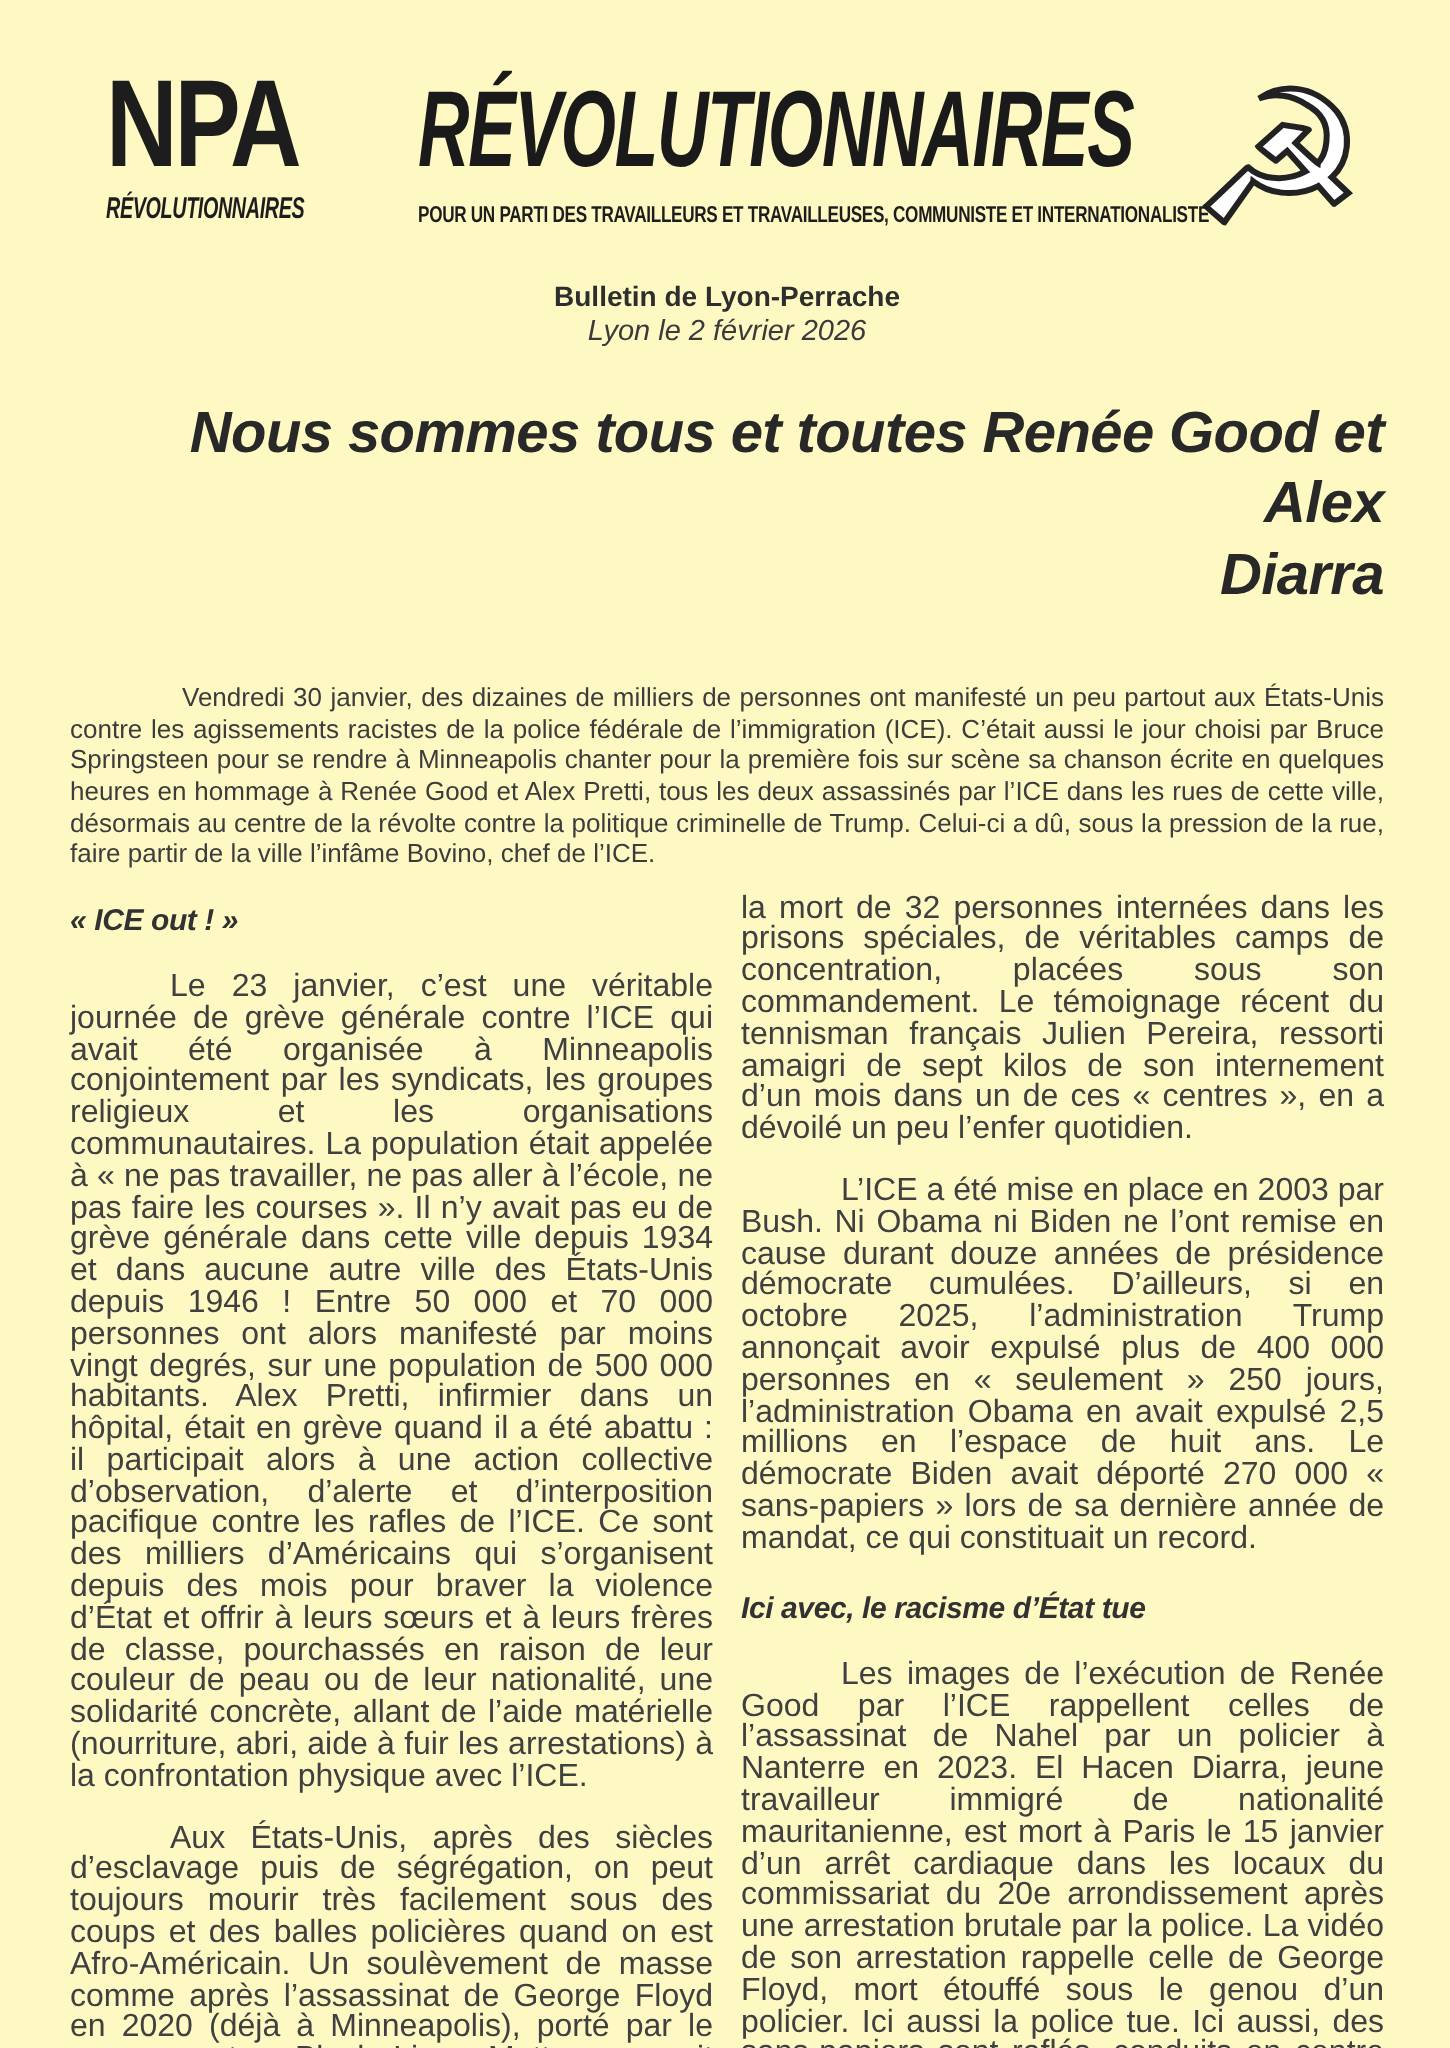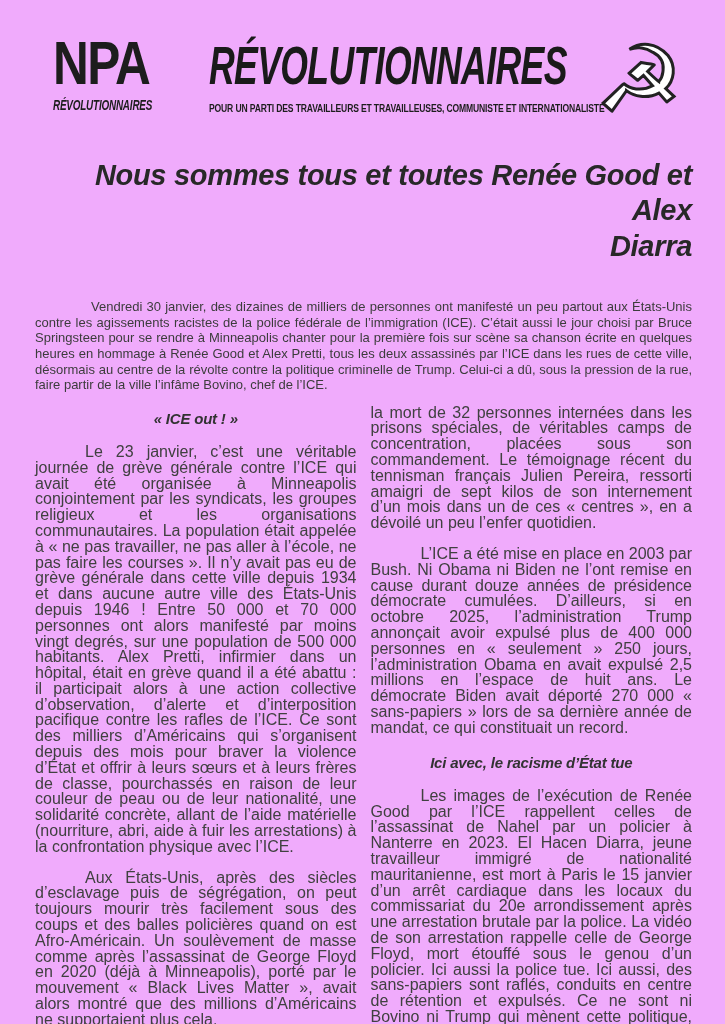--- a/index.html
+++ b/index.html
@@ -1,20 +1,20 @@
 <!DOCTYPE html>
 <html><head>
 <meta charset="utf-8">
 <style>
   * { margin: 0; padding: 0; box-sizing: border-box; }
   html, body { background: #e8e8e8; }
   .page {
     width: 725px; height: 1024px;
     margin: 0 auto;
-    background: #f0abfc;
+    background: #fef9c3;
     font-family: "Liberation Sans", sans-serif;
     color: #404040;
     padding: 30px 33px 0 35px;
     overflow: hidden;
     position: relative;
   }
 
   
   .masthead { display: flex; align-items: flex-start; height: 102px; }
   .npa-logo { width: 128px; margin-left: 18px; flex: 0 0 auto; }
@@ -62,21 +62,21 @@
 
   
   .columns { display: flex; gap: 14px; margin-top: 12px; }
   .col { width: 50%; }
   .col p {
     font-size: 16px; line-height: 15.8px; color: #404040;
     text-align: justify; text-indent: 50px; margin-bottom: 15px;
   }
   .col p.continuation { text-indent: 0; }
   .col-heading {
-    text-align: center; font-size: 15px; font-weight: bold; font-style: italic;
+    font-size: 15px; font-weight: bold; font-style: italic;
     color: #323232; line-height: 1.55; margin: 2px 0 14px 0; letter-spacing: -0.2px;
   }
   .col-heading.mid { margin-top: 10px; }
 </style>
 </head>
 <body>
 
 <div class="page">
 
   <div class="masthead">
@@ -88,20 +88,22 @@
       <div class="mast-title">RÉVOLUTIONNAIRES</div>
       <div class="mast-tagline">POUR UN PARTI DES TRAVAILLEURS ET TRAVAILLEUSES, COMMUNISTE ET INTERNATIONALISTE</div>
     </div>
     <div class="emblem">
       <svg width="102" height="110" viewBox="0 0 102 110" aria-hidden="true">
         <text x="51" y="92" text-anchor="middle" font-size="96" font-family="DejaVu Sans, sans-serif" fill="#ffffff" stroke="#222222" stroke-width="3" transform="rotate(6 51 55)">☭</text>
       </svg>
     </div>
   </div>
 
+  <div class="bulletin-line">Bulletin de Lyon-Perrache</div>
+  <div class="date-line">Lyon le 2 février 2026</div>
 
   <h1 class="article-title">
     <span>Nous sommes tous et toutes Renée Good et Alex</span><br>
     <span>Diarra</span>
   </h1>
 
   <p class="intro">Vendredi 30 janvier, des dizaines de milliers de personnes ont manifesté un peu partout aux États-Unis contre les agissements racistes de la police fédérale de l’immigration (ICE). C’était aussi le jour choisi par Bruce Springsteen pour se rendre à Minneapolis chanter pour la première fois sur scène sa chanson écrite en quelques heures en hommage à Renée Good et Alex Pretti, tous les deux assassinés par l’ICE dans les rues de cette ville, désormais au centre de la révolte contre la politique criminelle de Trump. Celui-ci a dû, sous la pression de la rue, faire partir de la ville l’infâme Bovino, chef de l’ICE.</p>
 
   <div class="columns">
 

